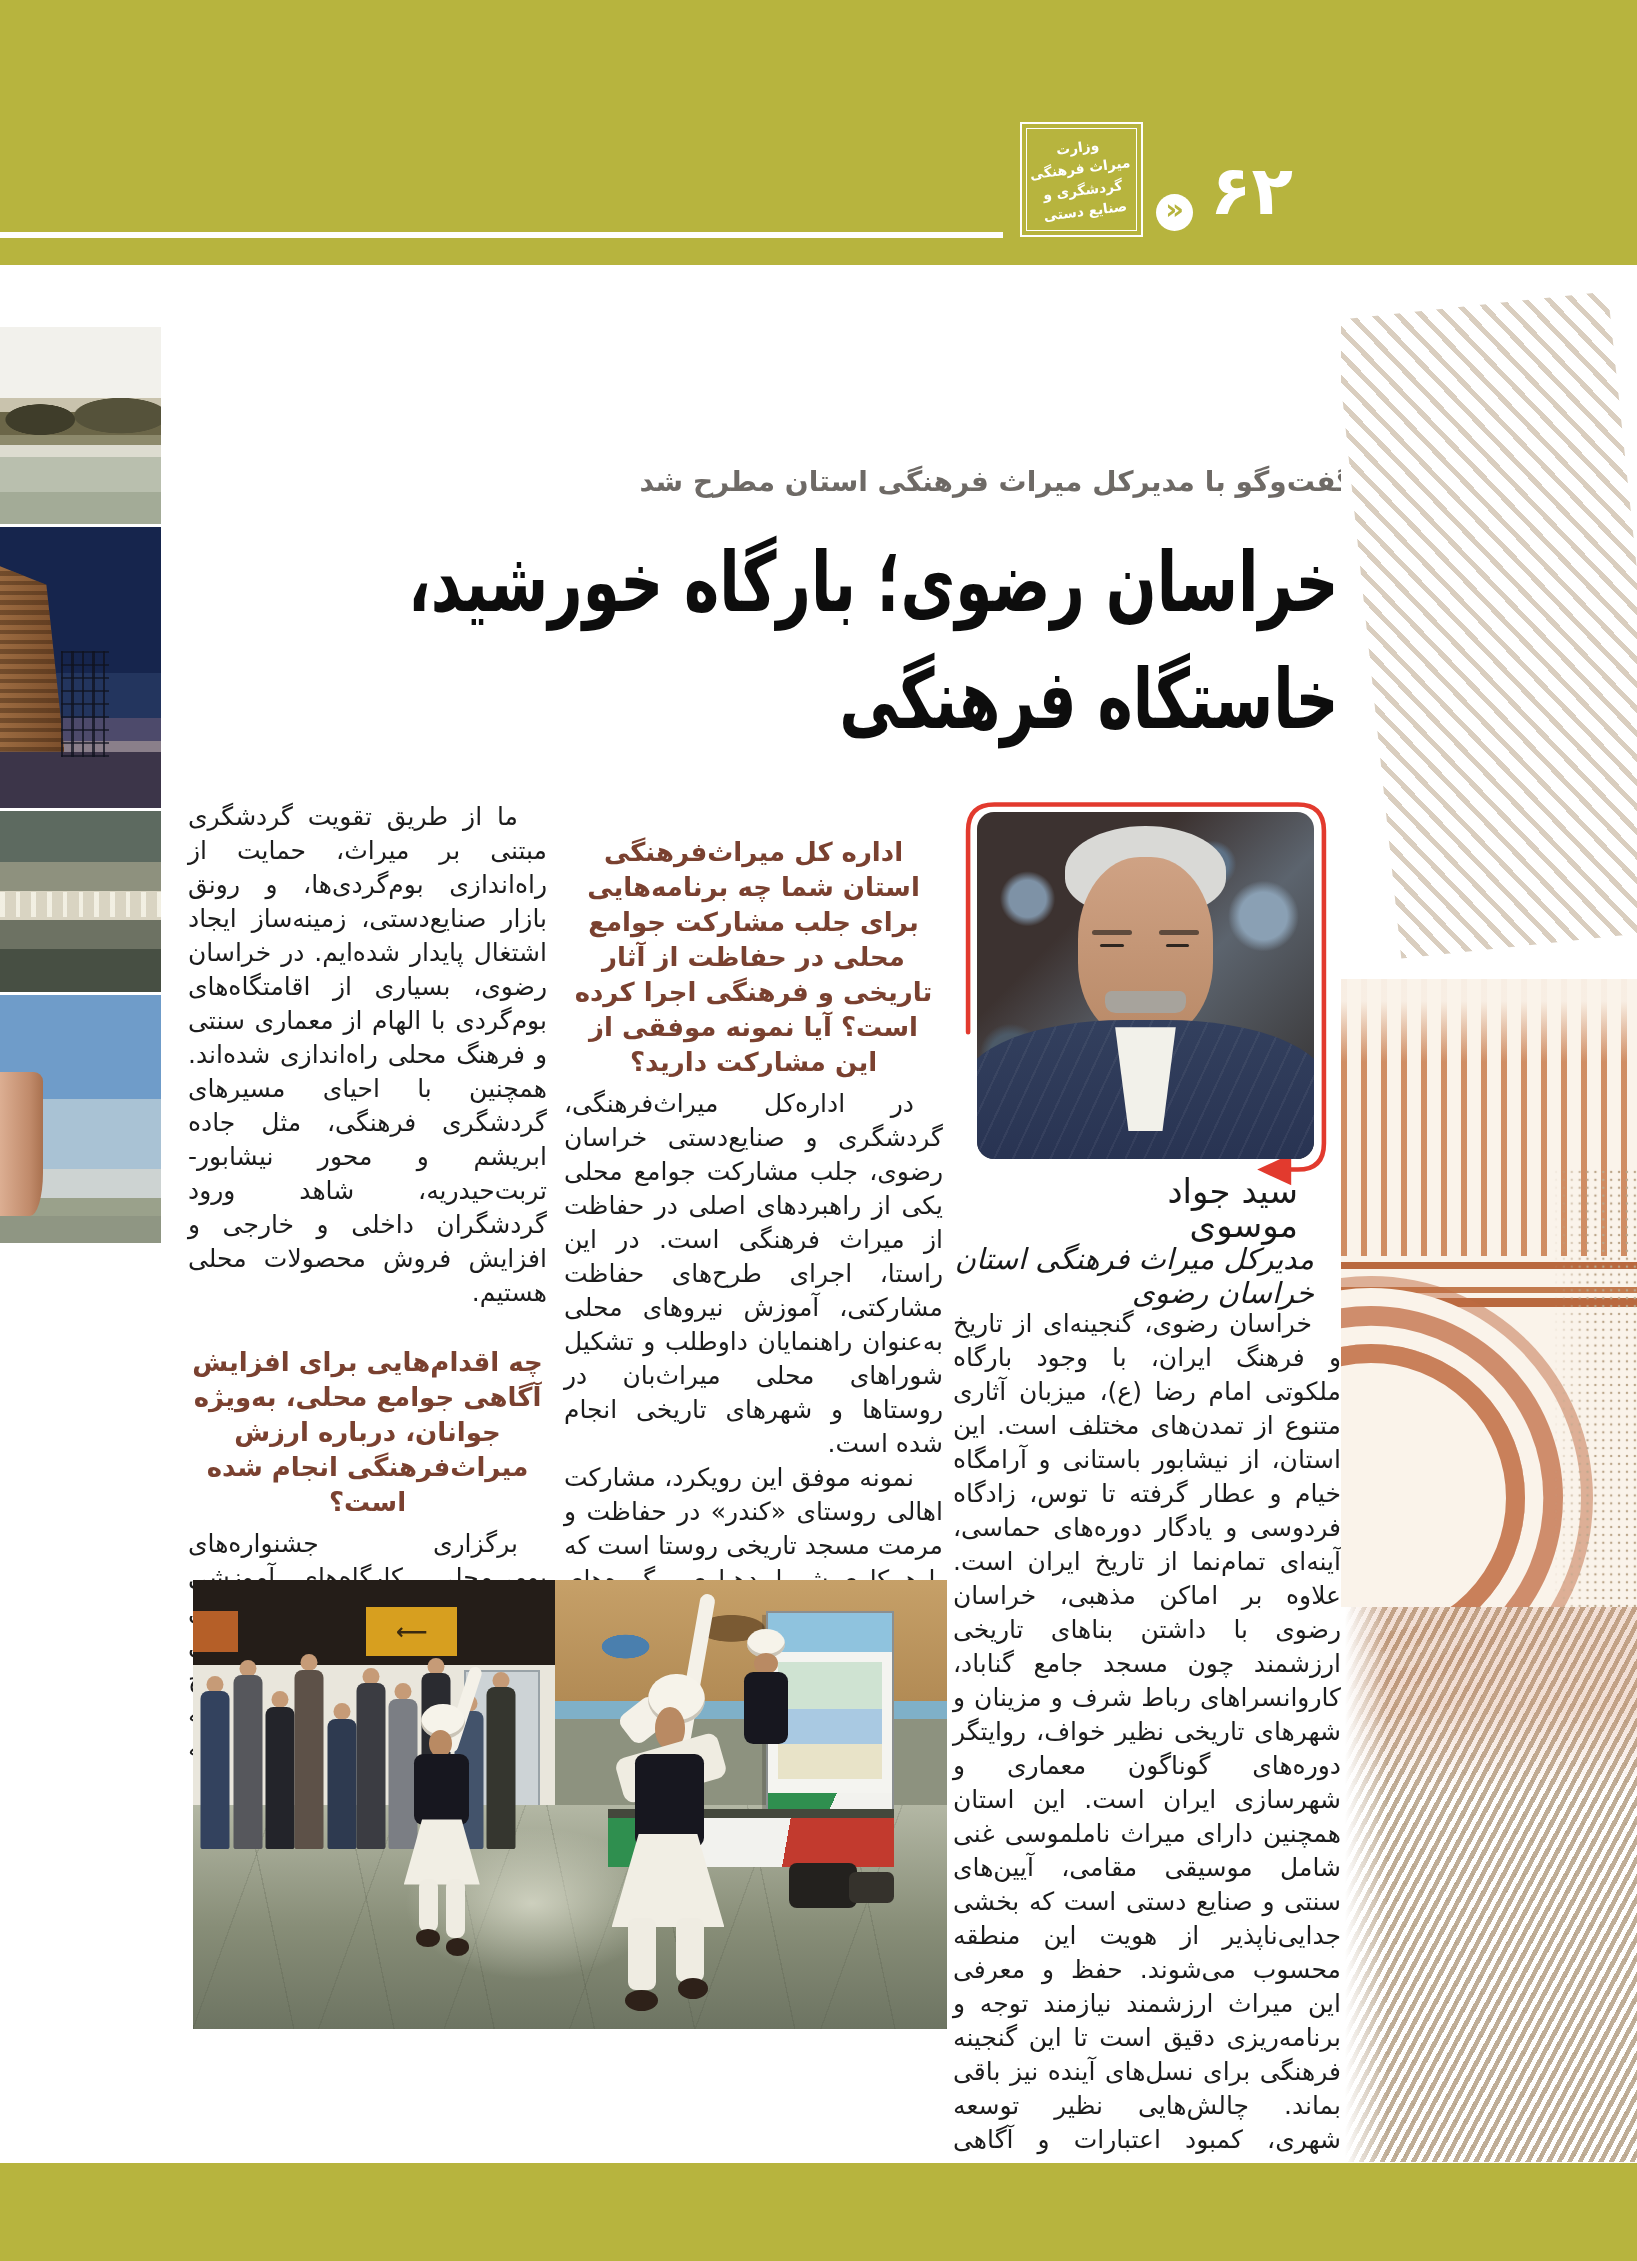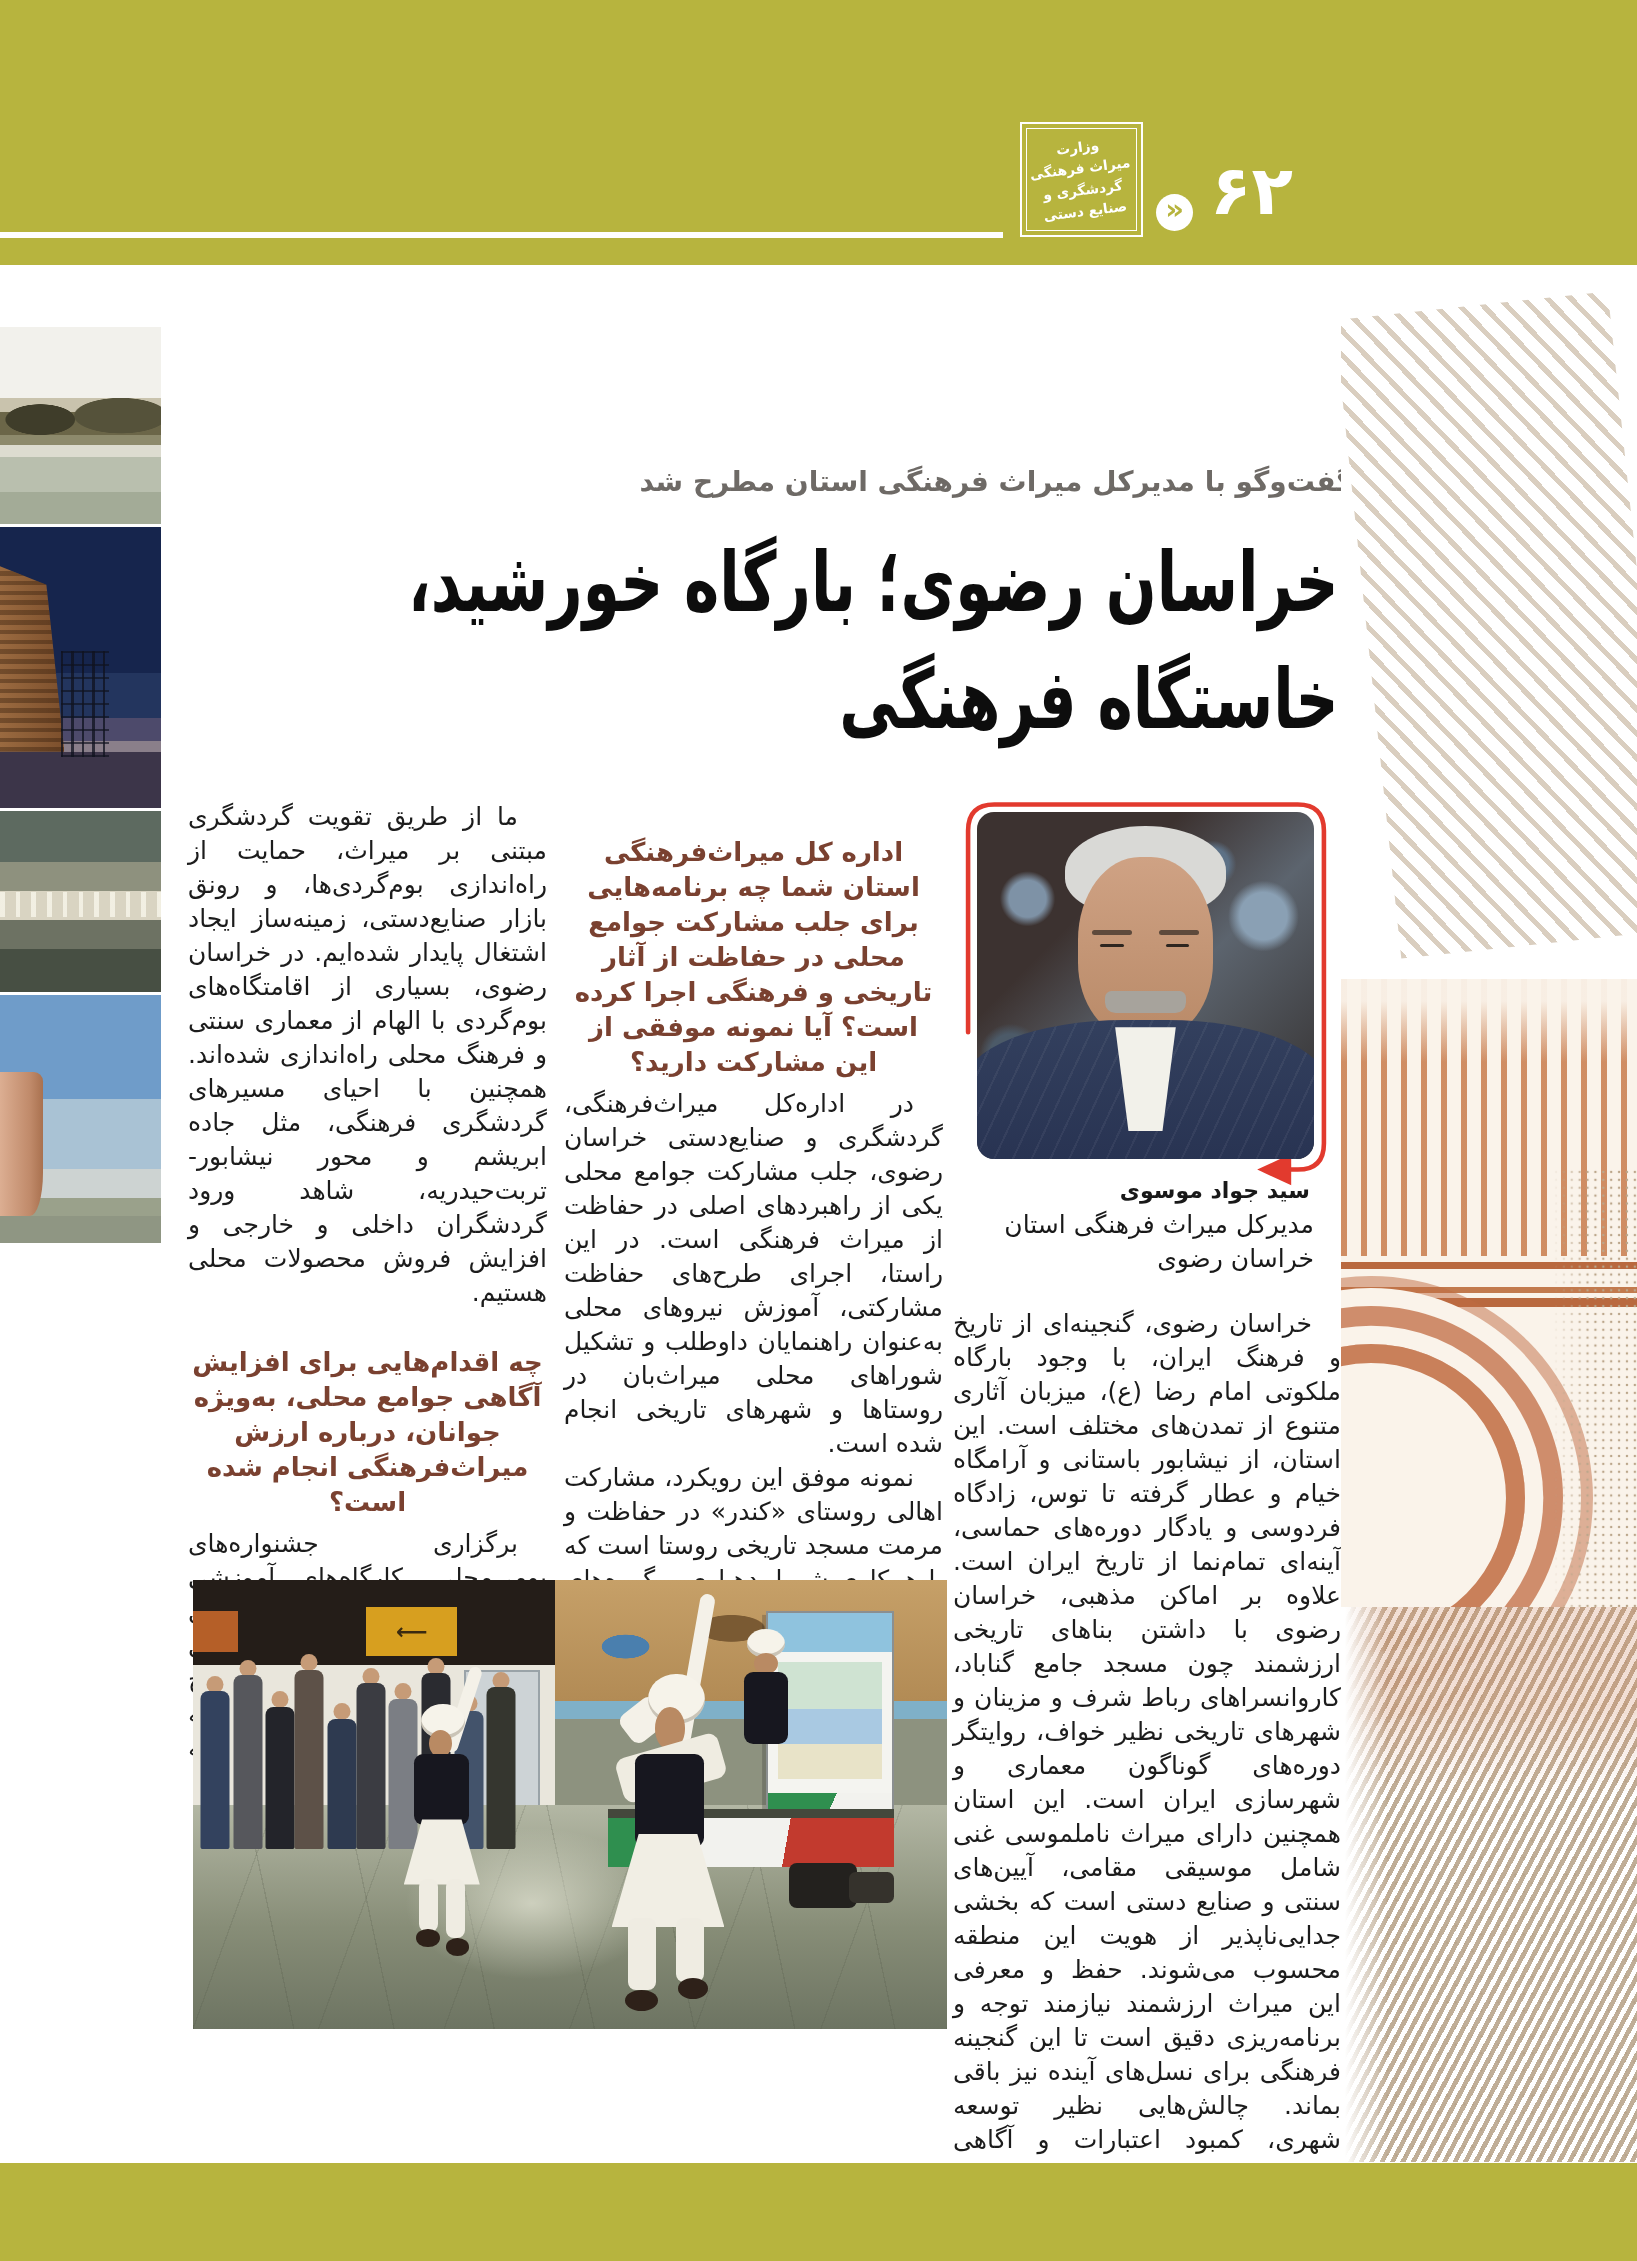--- a/index.html
+++ b/index.html
@@ -92,23 +92,23 @@
   .pt-brow-r{position:absolute;left:54%;top:34%;width:12%;height:4.6px;background:#5e4a3c;border-radius:2.6px;}
   .pt-eye-l{position:absolute;left:36.5%;top:38%;width:7%;height:3.3px;background:#2e2620;border-radius:2px;}
   .pt-eye-r{position:absolute;left:56%;top:38%;width:7%;height:3.3px;background:#2e2620;border-radius:2px;}
   .pt-mustache{position:absolute;left:38%;top:51.5%;width:24%;height:6.5%;background:#a7a39c;border-radius:6.5px 6.5px 10.5px 10.5px;}
   .pt-suit{position:absolute;left:-4%;top:60%;width:108%;height:42%;
     background:repeating-linear-gradient(115deg,rgba(255,255,255,.05) 0 2px,transparent 2px 17px),linear-gradient(180deg,#33405e,#283352);
     border-radius:44% 44% 0 0;}
   .pt-shirt{position:absolute;left:41%;top:62%;width:18%;height:30%;background:#f2f1ea;clip-path:polygon(0 0,100% 0,78% 100%,22% 100%);}
 
   .portrait-caption{position:absolute;left:953px;top:1174px;width:361px;text-align:right;color:#191919;}
-  .cap-name{display:block;font-size:22px;font-weight:bold;line-height:34px;margin-left:0;margin-right:4px;padding-left:63px;}
+  .cap-name{display:block;font-size:34px;font-weight:normal;line-height:34px;margin-left:0;margin-right:16px;padding-left:63px;}
   .cap-name-inner{display:inline-block;margin-left:63px;}
-  .cap-role{display:block;font-size:25px;line-height:34px;}
+  .cap-role{display:block;font-size:29px;line-height:34px;font-style:italic;}
 
   
   .dancers{position:absolute;left:193px;top:1580px;width:754px;height:449px;overflow:hidden;background:#8d927f;}
   .dz-mural{position:absolute;left:48%;top:0;width:52%;height:27%;
     background:
       radial-gradient(ellipse 39px 19.6px at 18% 55%,#4a7fae 60%,transparent 62%),
       radial-gradient(ellipse 59px 23.6px at 45% 40%,#7a5a33 55%,transparent 58%),
       radial-gradient(ellipse 46px 19.6px at 72% 60%,#6b4e2c 55%,transparent 58%),
       linear-gradient(180deg,#c6a068,#b28b55);}
   .dz-mural-edge{position:absolute;left:48%;top:27%;width:52%;height:4%;background:#7fb0c8;}

